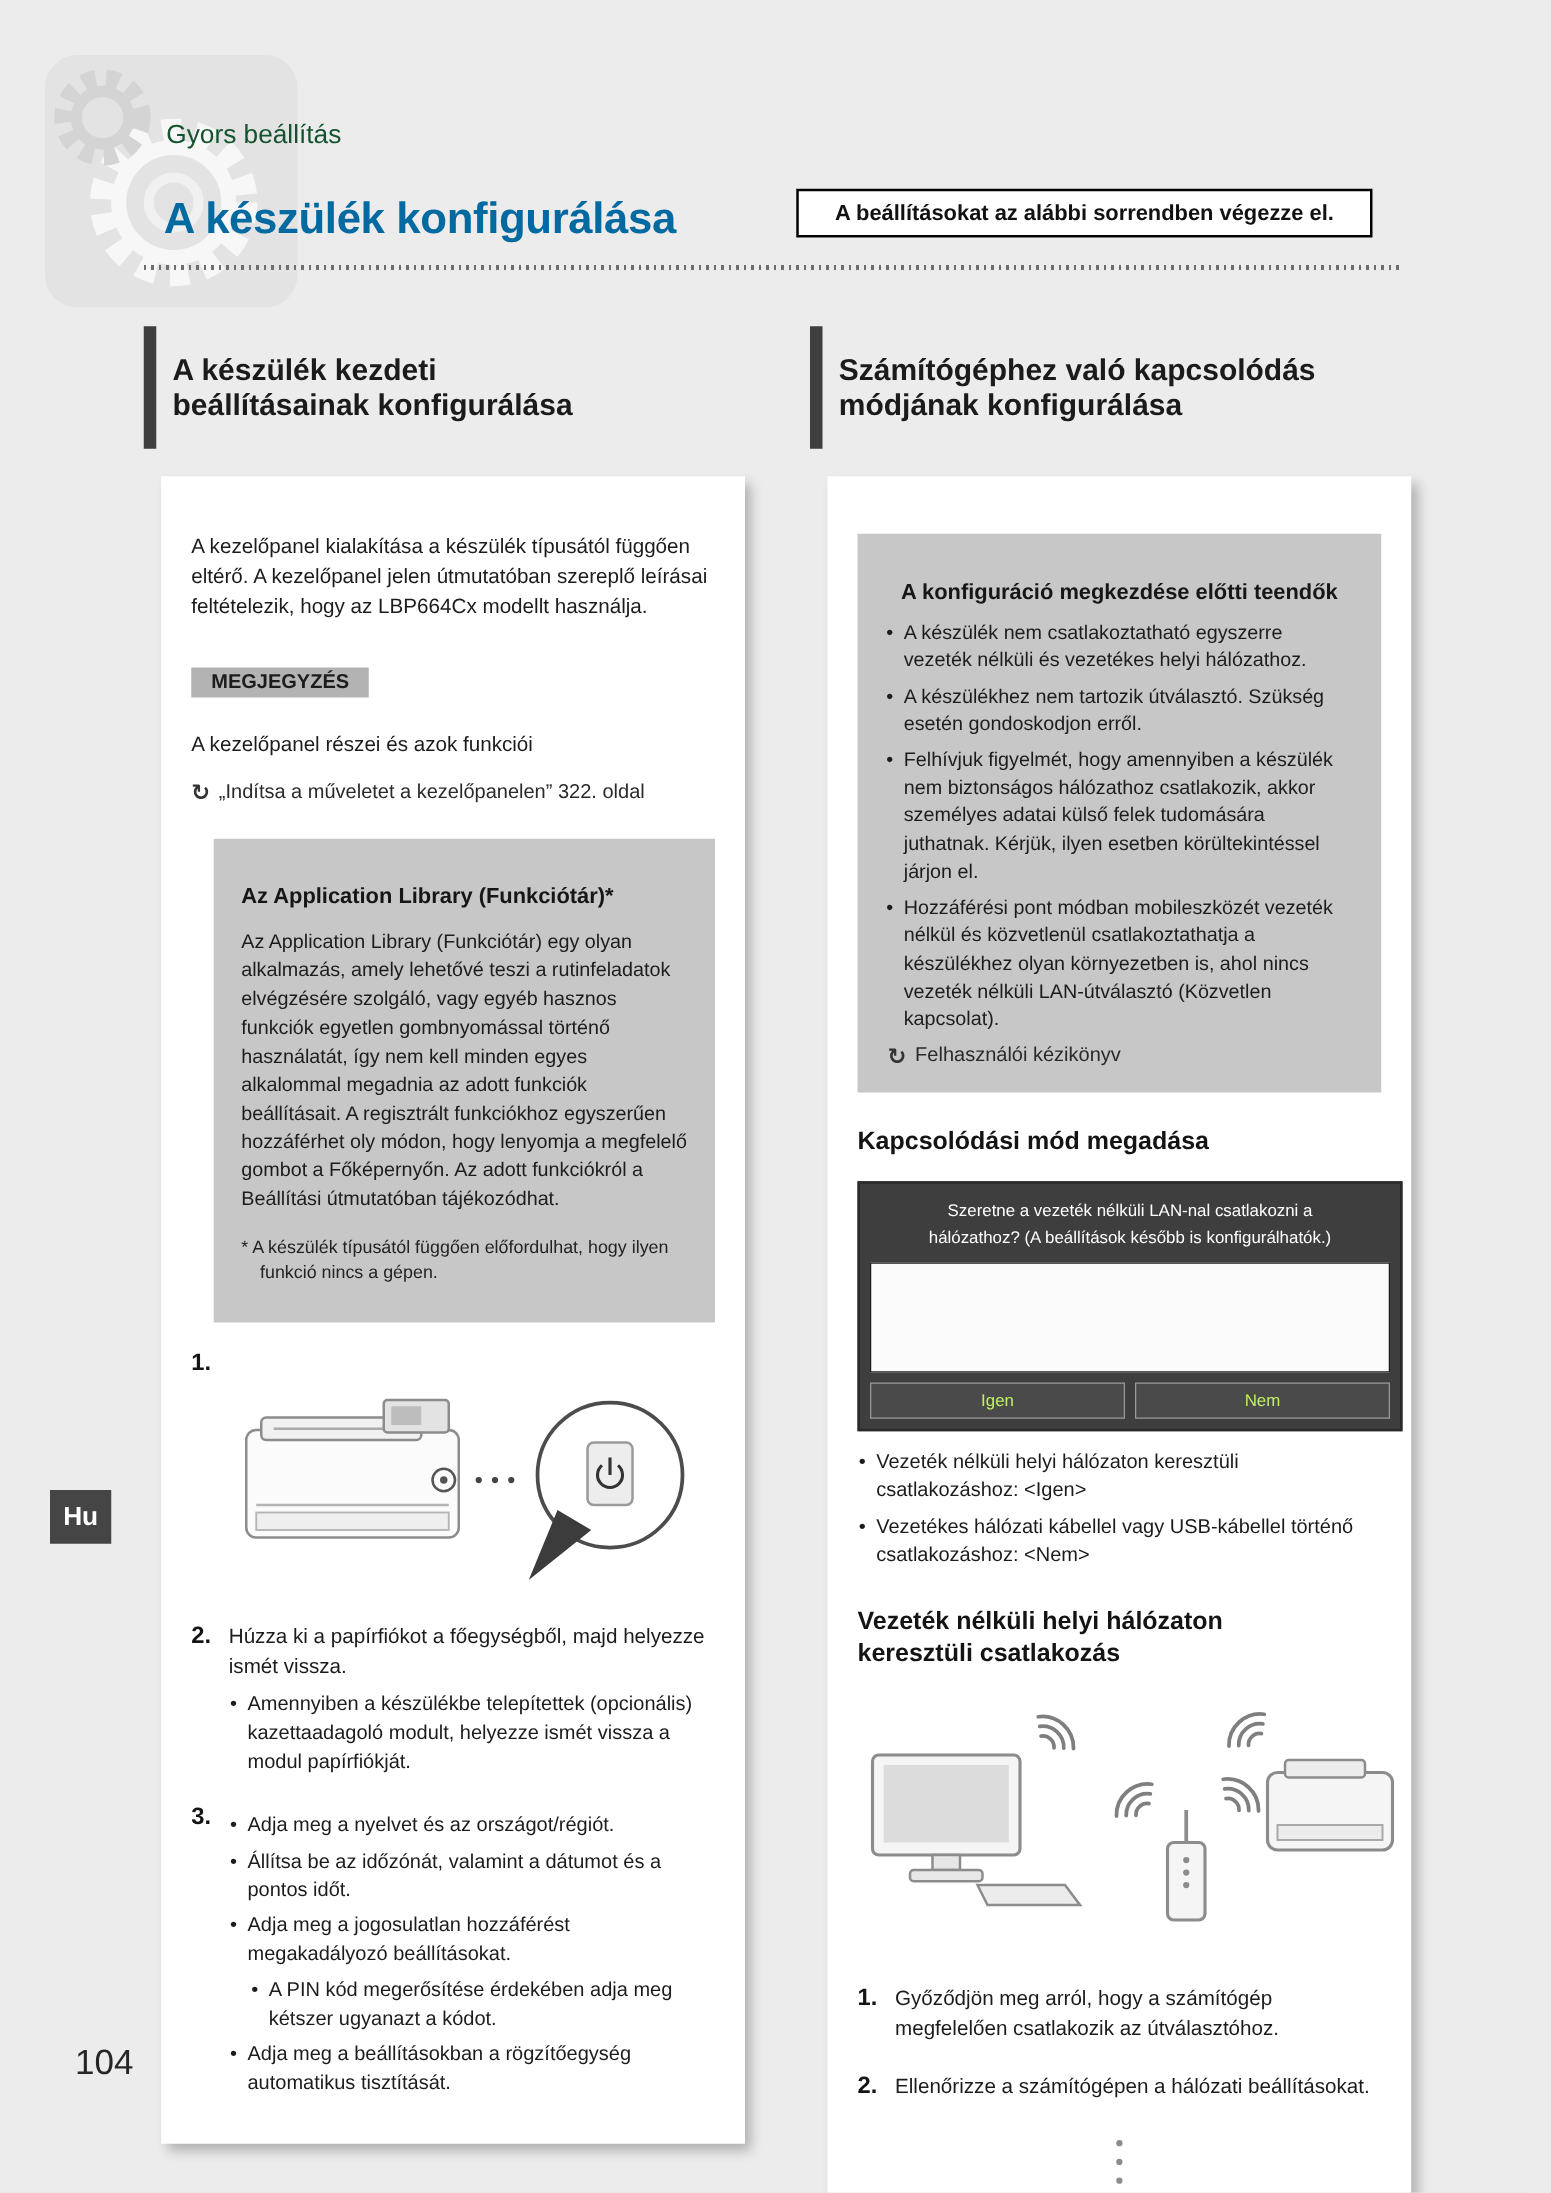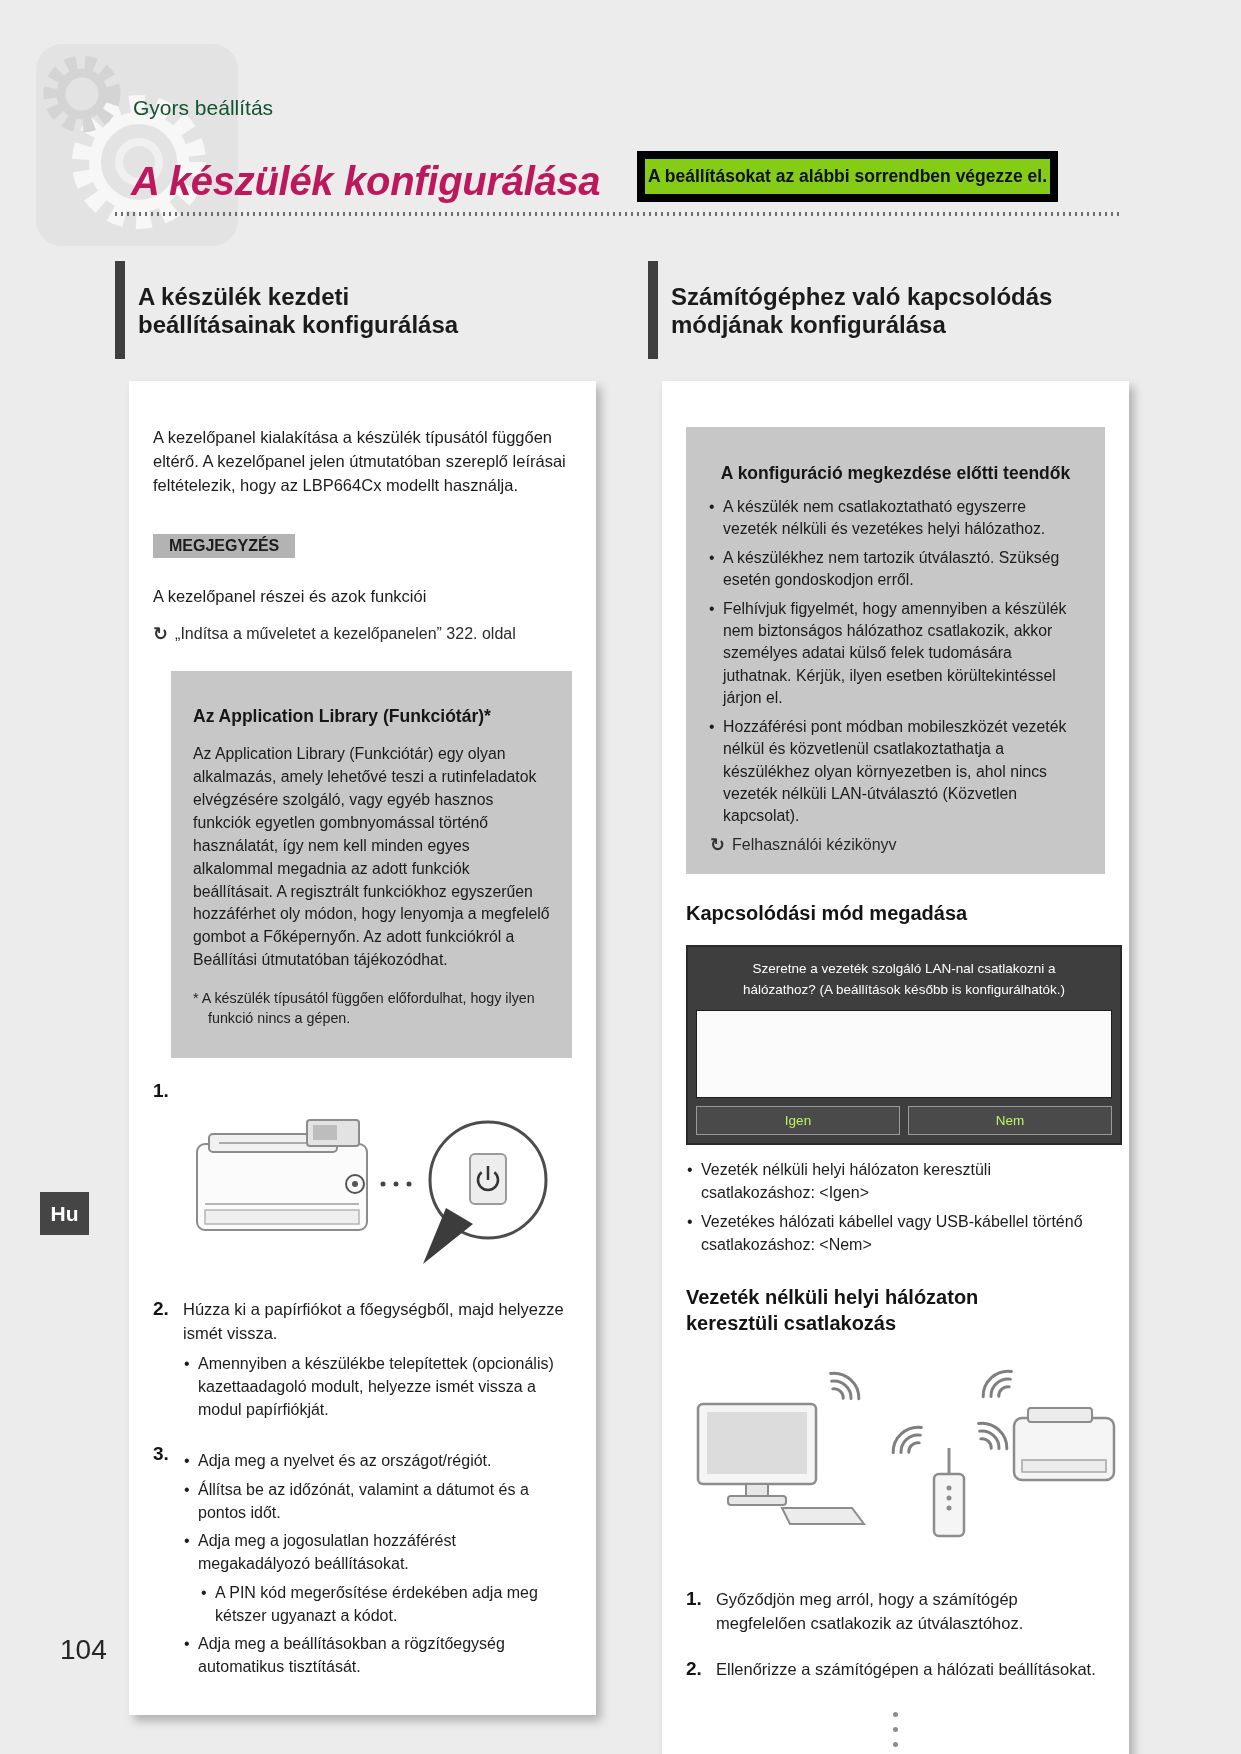--- a/index.html
+++ b/index.html
@@ -4,22 +4,22 @@
 <style>
   html,body{margin:0;padding:0;}
   body{font-family:"Liberation Sans","DejaVu Sans",sans-serif;background:#d9d9d9;}
   .page{position:relative;width:1241px;height:1754px;background:#ececec;overflow:hidden;color:#1c1c1c;margin:0 auto;}
 
   
   .gear-decoration{position:absolute;left:36px;top:44px;width:202px;height:202px;background:#e3e3e3;border-radius:26px;}
 
   
   .eyebrow{position:absolute;left:133px;top:96px;font-size:21px;color:#14532d;}
-  .main-title{position:absolute;left:131px;top:132px;font-size:40px;font-weight:bold;color:#be185d;letter-spacing:-0.3px;font-style:italic;}
-  .order-note{position:absolute;left:637px;top:151px;border:8px solid #000000;background:#84cc16;padding:7px 3px;font-size:17.5px;font-weight:bold;color:#111;}
+  .main-title{position:absolute;left:131px;top:132px;font-size:35px;font-weight:bold;color:#0369a1;letter-spacing:-0.3px;}
+  .order-note{position:absolute;left:637px;top:151px;border:2px solid #000000;background:#ffffff;padding:7px 29px;font-size:17.5px;font-weight:bold;color:#111;}
   .dotted-rule{position:absolute;left:115px;top:212px;width:1006px;height:4px;background-image:repeating-linear-gradient(to right,#6e6e6e 0 2px,transparent 2px 6px);}
 
   
   .col{position:absolute;top:261px;width:481px;}
   .col-left{left:115px;}
   .col-right{left:648px;}
   .section-heading{display:flex;align-items:stretch;}
   .head-bar{flex:none;width:10px;background:#3f3f3f;margin-right:13px;}
   .section-title{font-size:24px;font-weight:bold;line-height:1.18;color:#1b1b1b;padding-top:2px;}
   .section-title span{display:block;}
@@ -187,21 +187,21 @@
         <div class="ref-link">
           <span class="ref-icon">↻</span>
           <span>Felhasználói kézikönyv</span>
         </div>
       </div>
 
       <h3 class="mode-heading">Kapcsolódási mód megadása</h3>
 
       <div class="device-screen">
         <div class="screen-msg">
-          <div>Szeretne a vezeték szolgáló LAN-nal csatlakozni a</div>
+          <div>Szeretne a vezeték nélküli LAN-nal csatlakozni a</div>
           <div>hálózathoz? (A beállítások később is konfigurálhatók.)</div>
         </div>
         <div class="screen-body"></div>
         <div class="screen-buttons">
           <div class="screen-btn">Igen</div>
           <div class="screen-btn">Nem</div>
         </div>
       </div>
 
       <ul class="blist">

